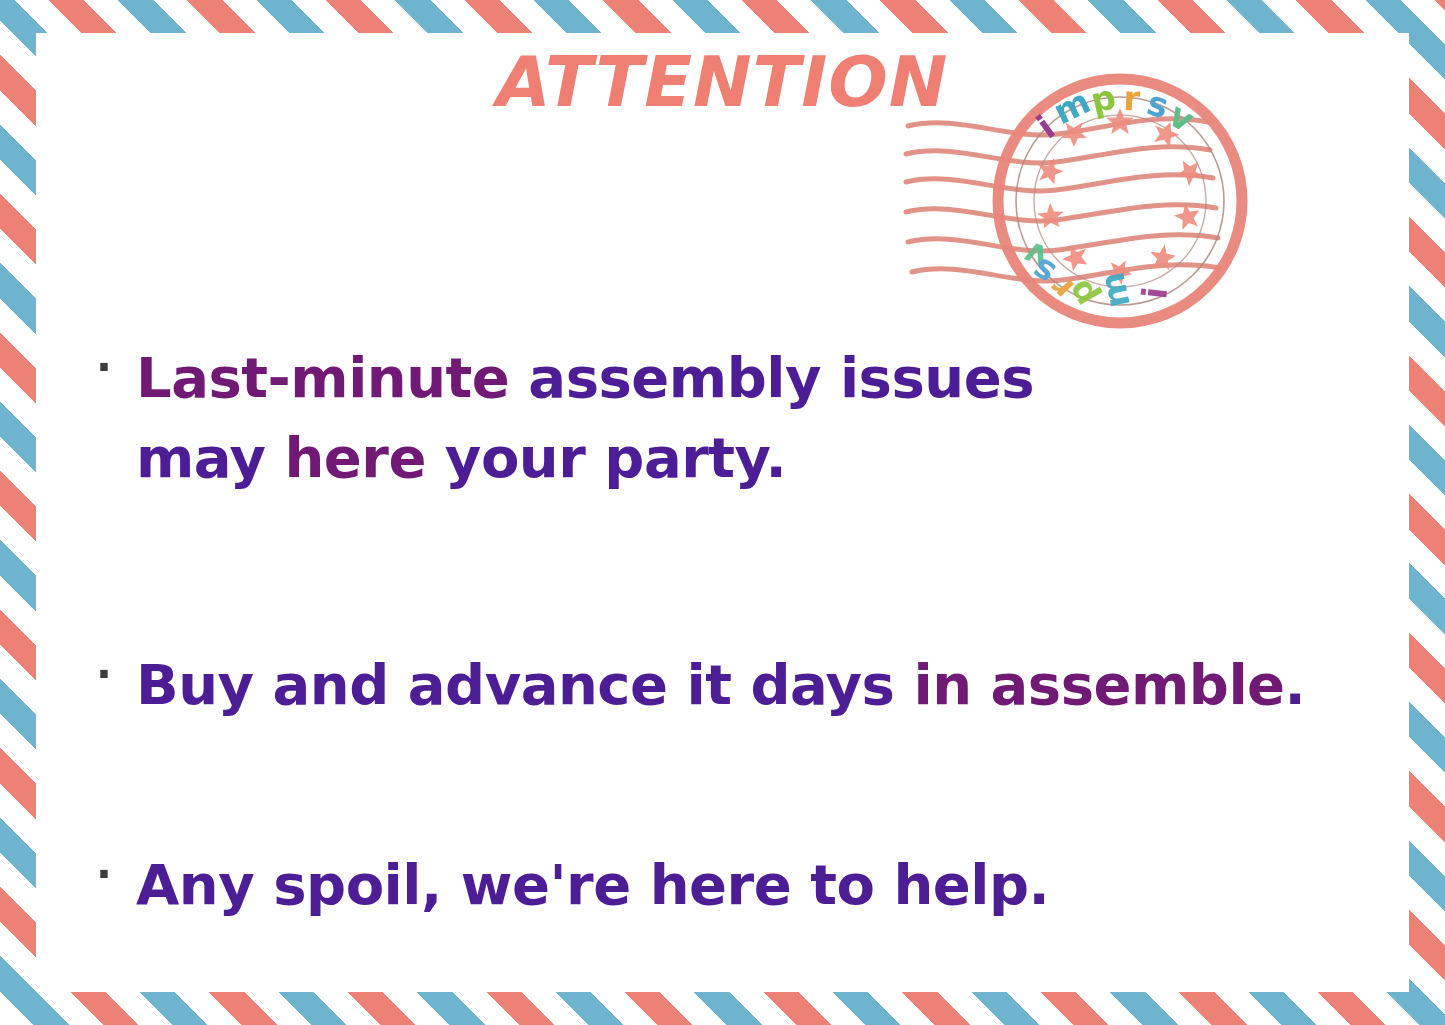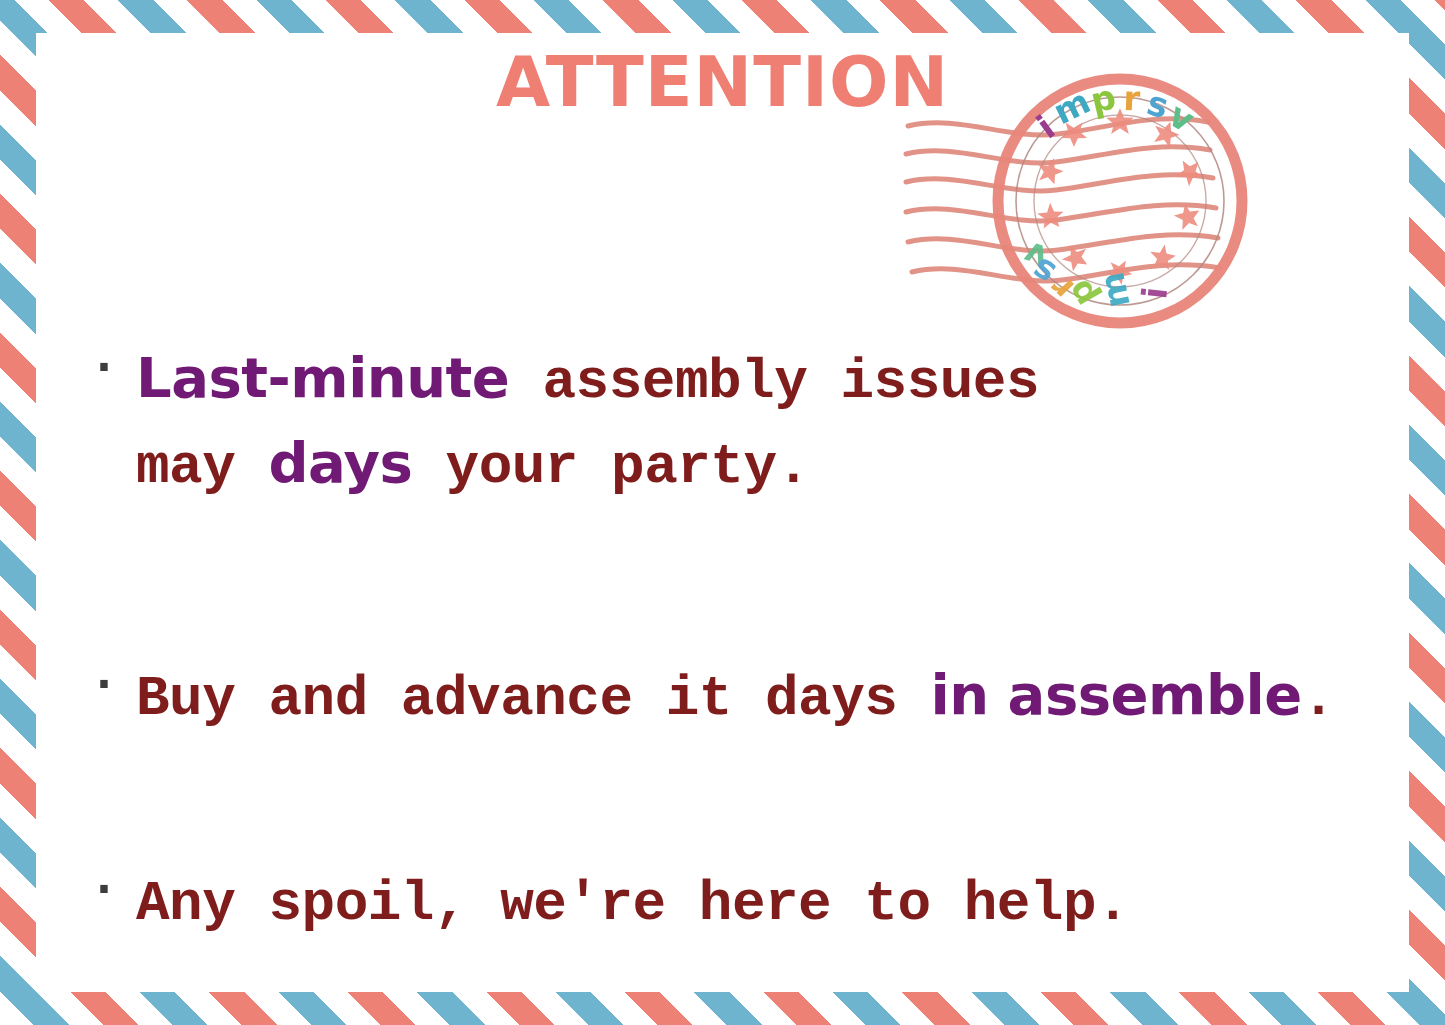--- a/index.html
+++ b/index.html
@@ -60,20 +60,21 @@
     left: 0;
     right: 0;
     top: 47px;
     text-align: center;
     font-family: "DejaVu Sans", sans-serif;
     font-size: 70px;
     font-weight: bold;
     letter-spacing: 1px;
     color: #EE7F72;
     line-height: 1;
+    font-style: italic;
   }
 
   
   .stamp-wrap {
     position: absolute;
     left: 898px;
     top: 62px;
     width: 465px;
     height: 275px;
   }
@@ -104,21 +105,21 @@
     color: #3D3D3D;
     text-align: left;
   }
   .bullet-text { flex: 1 1 auto; }
 
   .b1 { margin-top: 0; }
   .b2 { margin-top: 148px; }
   .b3 { margin-top: 120px; }
 
   .hl { color: #701a75; }
-  .dk { color: #7f1d1d; font-family: Liberation Mono, monospace; }
+  .dk { color: #4c1d95; }
 </style>
 </head>
 <body>
 
 <div class="card">
 
   <div class="airmail-border"></div>
   <div class="paper"></div>
 
   <div class="content">
@@ -196,21 +197,21 @@
           <text x="232" y="243" fill="#3FA9C4" transform="rotate(258 232 243)">m</text>
           <text x="268" y="238" fill="#9B3D8F" transform="rotate(276 268 238)">i</text>
         </g>
       </svg>
     </div>
 
     <div class="bullets">
 
       <div class="bullet-row b1">
         <span class="bullet-dot">·</span>
-        <span class="bullet-text"><span class="hl">Last-minute</span><span class="dk"> assembly issues</span><br><span class="dk">may </span><span class="hl">days</span><span class="dk"> your party.</span></span>
+        <span class="bullet-text"><span class="hl">Last-minute</span><span class="dk"> assembly issues</span><br><span class="dk">may </span><span class="hl">here</span><span class="dk"> your party.</span></span>
       </div>
 
       <div class="bullet-row b2">
         <span class="bullet-dot">·</span>
         <span class="bullet-text"><span class="dk">Buy and advance it days </span><span class="hl">in assemble</span><span class="dk">.</span></span>
       </div>
 
       <div class="bullet-row b3">
         <span class="bullet-dot">·</span>
         <span class="bullet-text"><span class="dk">Any spoil, we're here to help.</span></span>

